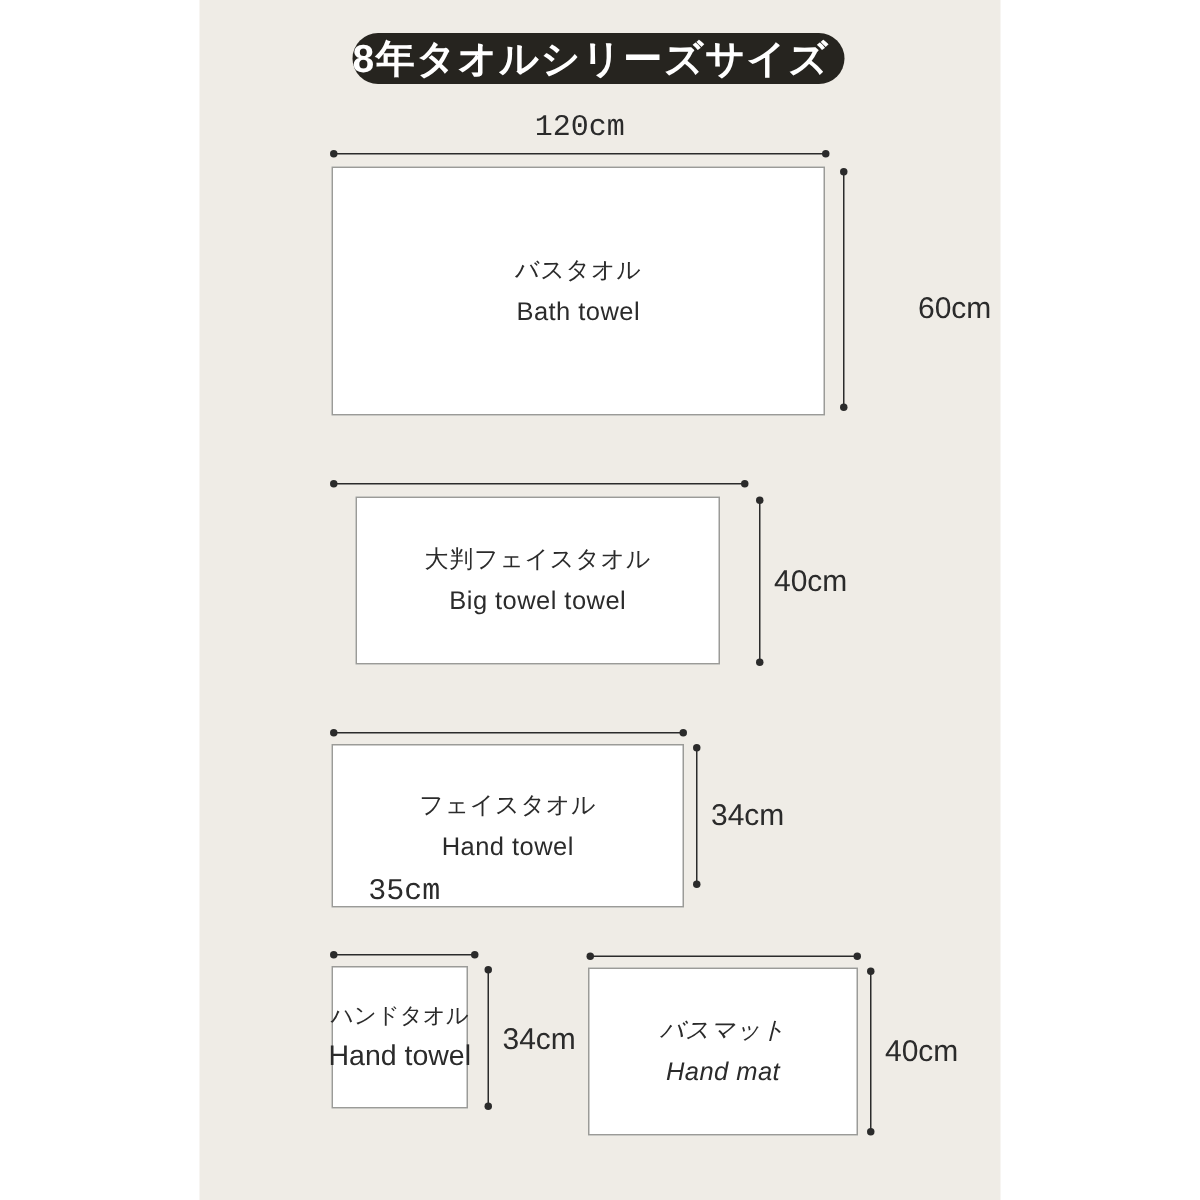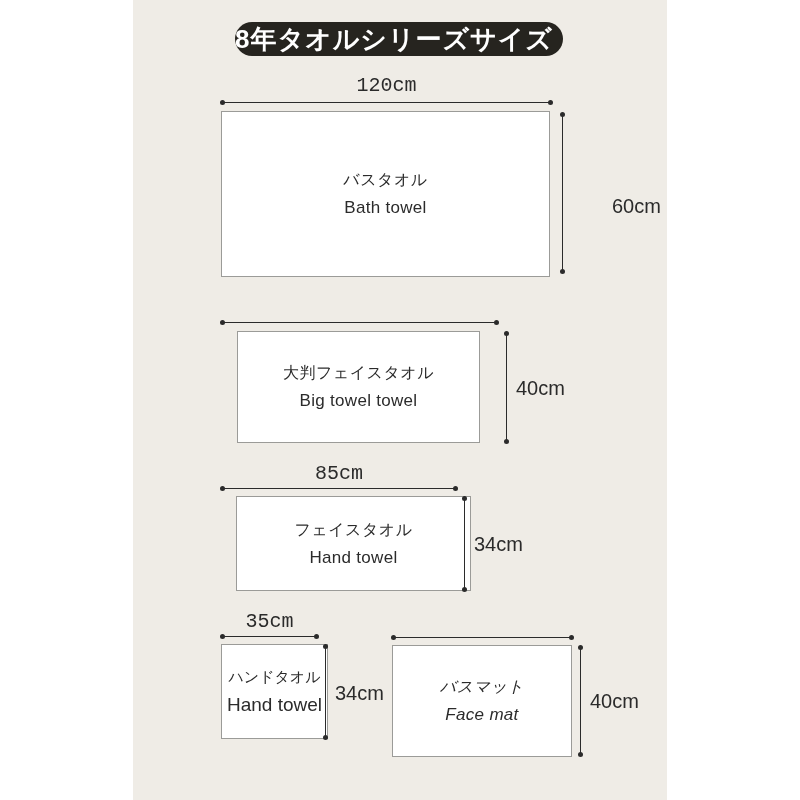--- a/index.html
+++ b/index.html
@@ -74,39 +74,38 @@
   <div class="hlabel" style="left:439px; top:194px;margin-left:40px;">60cm</div>
 
   <div class="hline" style="left:88px; top:322px; width:277px;"></div>
   <div class="box" style="left:104px; top:331px; width:243px; height:112px;">
     <div class="jp">大判フェイスタオル</div>
     <div class="en">Big towel towel</div>
   </div>
   <div class="vline" style="left:373px; top:332px; height:111px;"></div>
   <div class="hlabel" style="left:383px; top:376px;">40cm</div>
 
-  <div class="wlabel" style="left:88px; top:462px; width:236px;">85cm</div>
   <div class="hline" style="left:88px; top:488px; width:236px;"></div>
-  <div class="box" style="left:88px; top:496px; width:235px; height:95px;margin-left:15px;">
+  <div class="box" style="left:88px; top:496px; width:235px; height:109px;">
     <div class="jp">フェイスタオル</div>
     <div class="en">Hand towel</div>
   </div>
   <div class="vline" style="left:331px; top:497px; height:94px;"></div>
   <div class="hlabel" style="left:341px; top:532px;">34cm</div>
 
-  <div class="wlabel" style="left:88px; top:610px; width:97px;">35cm</div>
+  <div class="wlabel" style="left:88px; top:583px; width:97px;">35cm</div>
   <div class="hline" style="left:88px; top:636px; width:97px;"></div>
-  <div class="box" style="left:88px; top:644px; width:107px; height:95px;">
+  <div class="box" style="left:88px; top:644px; width:91px; height:95px;">
     <div class="jp" style="font-size:15px; letter-spacing:0;">ハンドタオル</div>
     <div class="en" style="font-size:19px; letter-spacing:0;">Hand towel</div>
   </div>
   <div class="vline" style="left:192px; top:645px; height:94px;"></div>
   <div class="hlabel" style="left:202px; top:681px;">34cm</div>
 
   <div class="hline" style="left:259px; top:637px; width:181px;"></div>
   <div class="box" style="left:259px; top:645px; width:180px; height:112px;font-style:italic;">
     <div class="jp">バスマット</div>
-    <div class="en">Face mat</div>
+    <div class="en">Hand mat</div>
   </div>
   <div class="vline" style="left:447px; top:646px; height:110px;"></div>
   <div class="hlabel" style="left:457px; top:689px;">40cm</div>
 
 </div>
 
 </body></html>

